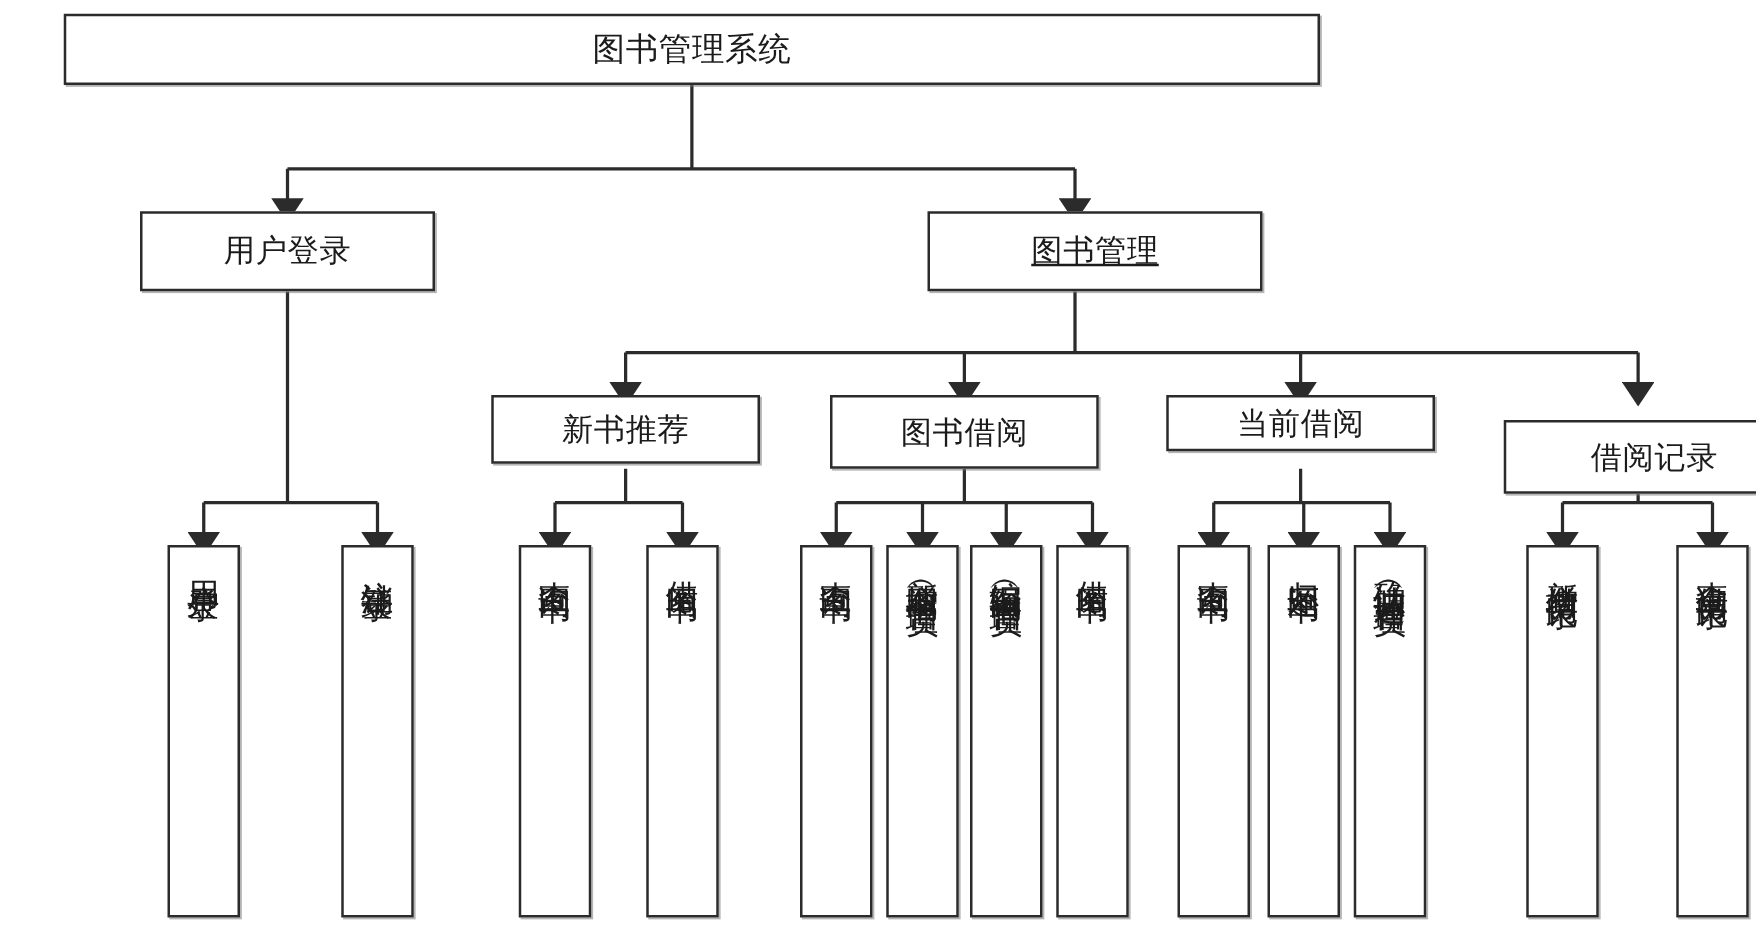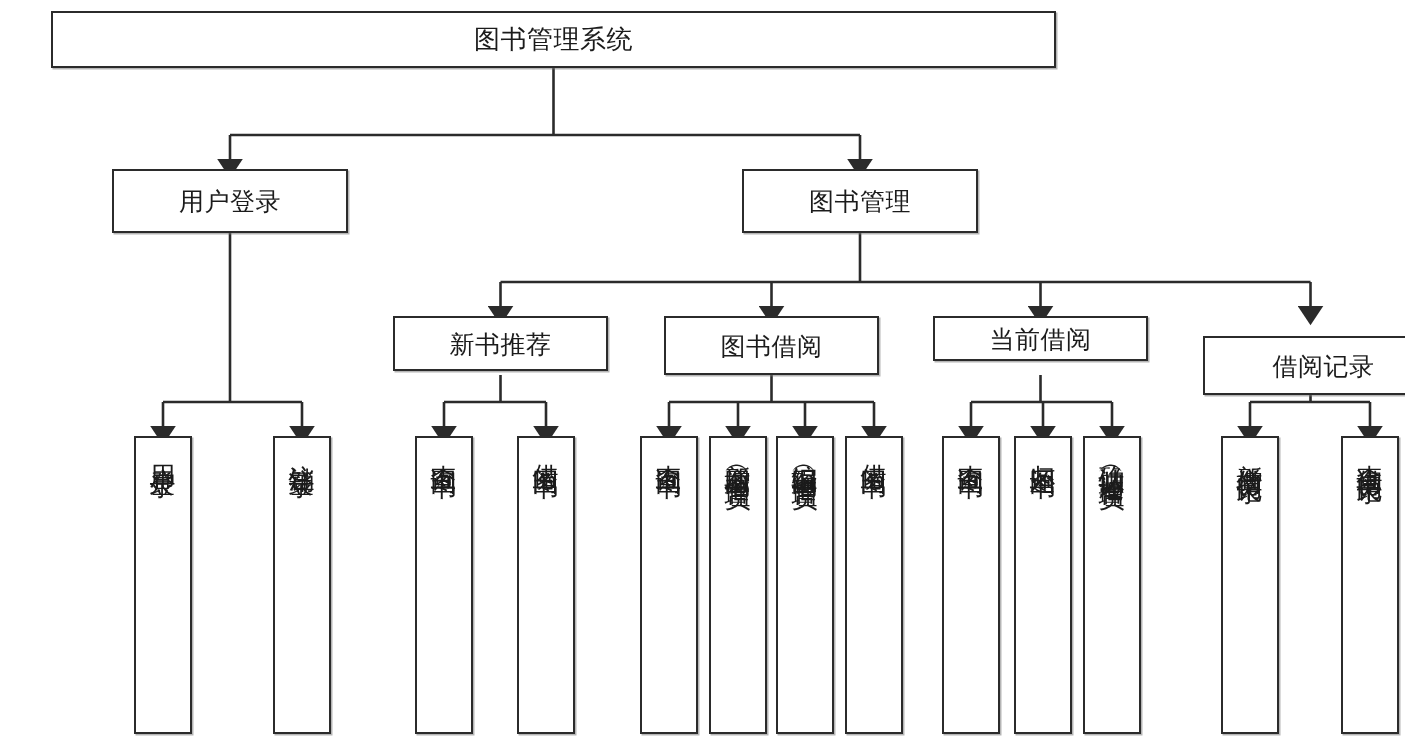--- a/index.html
+++ b/index.html
@@ -119,21 +119,21 @@
       </g>
   </svg>
 
   <div id="node-layer">
       <div class="node h root" style="left: 20px; top: 11px; width: 1005px; height: 57px;">
         <span class="label">图书管理系统</span>
       </div>
       <div class="node h" style="left: 81px; top: 169px; width: 236px; height: 64px;">
         <span class="label">用户登录</span>
       </div>
-      <div class="node h" style="left: 711px; top: 169px; width: 236px; height: 64px;">
+      <div class="node h" style="left: 711px; top: 169px; width: 268px; height: 64px; text-decoration: underline;">
         <span class="label">图书管理</span>
       </div>
       <div class="node h" style="left: 362px; top: 316px; width: 215px; height: 55px;">
         <span class="label">新书推荐</span>
       </div>
       <div class="node h" style="left: 633px; top: 316px; width: 215px; height: 59px;">
         <span class="label">图书借阅</span>
       </div>
       <div class="node h" style="left: 902px; top: 316px; width: 215px; height: 45px;">
         <span class="label">当前借阅</span>

